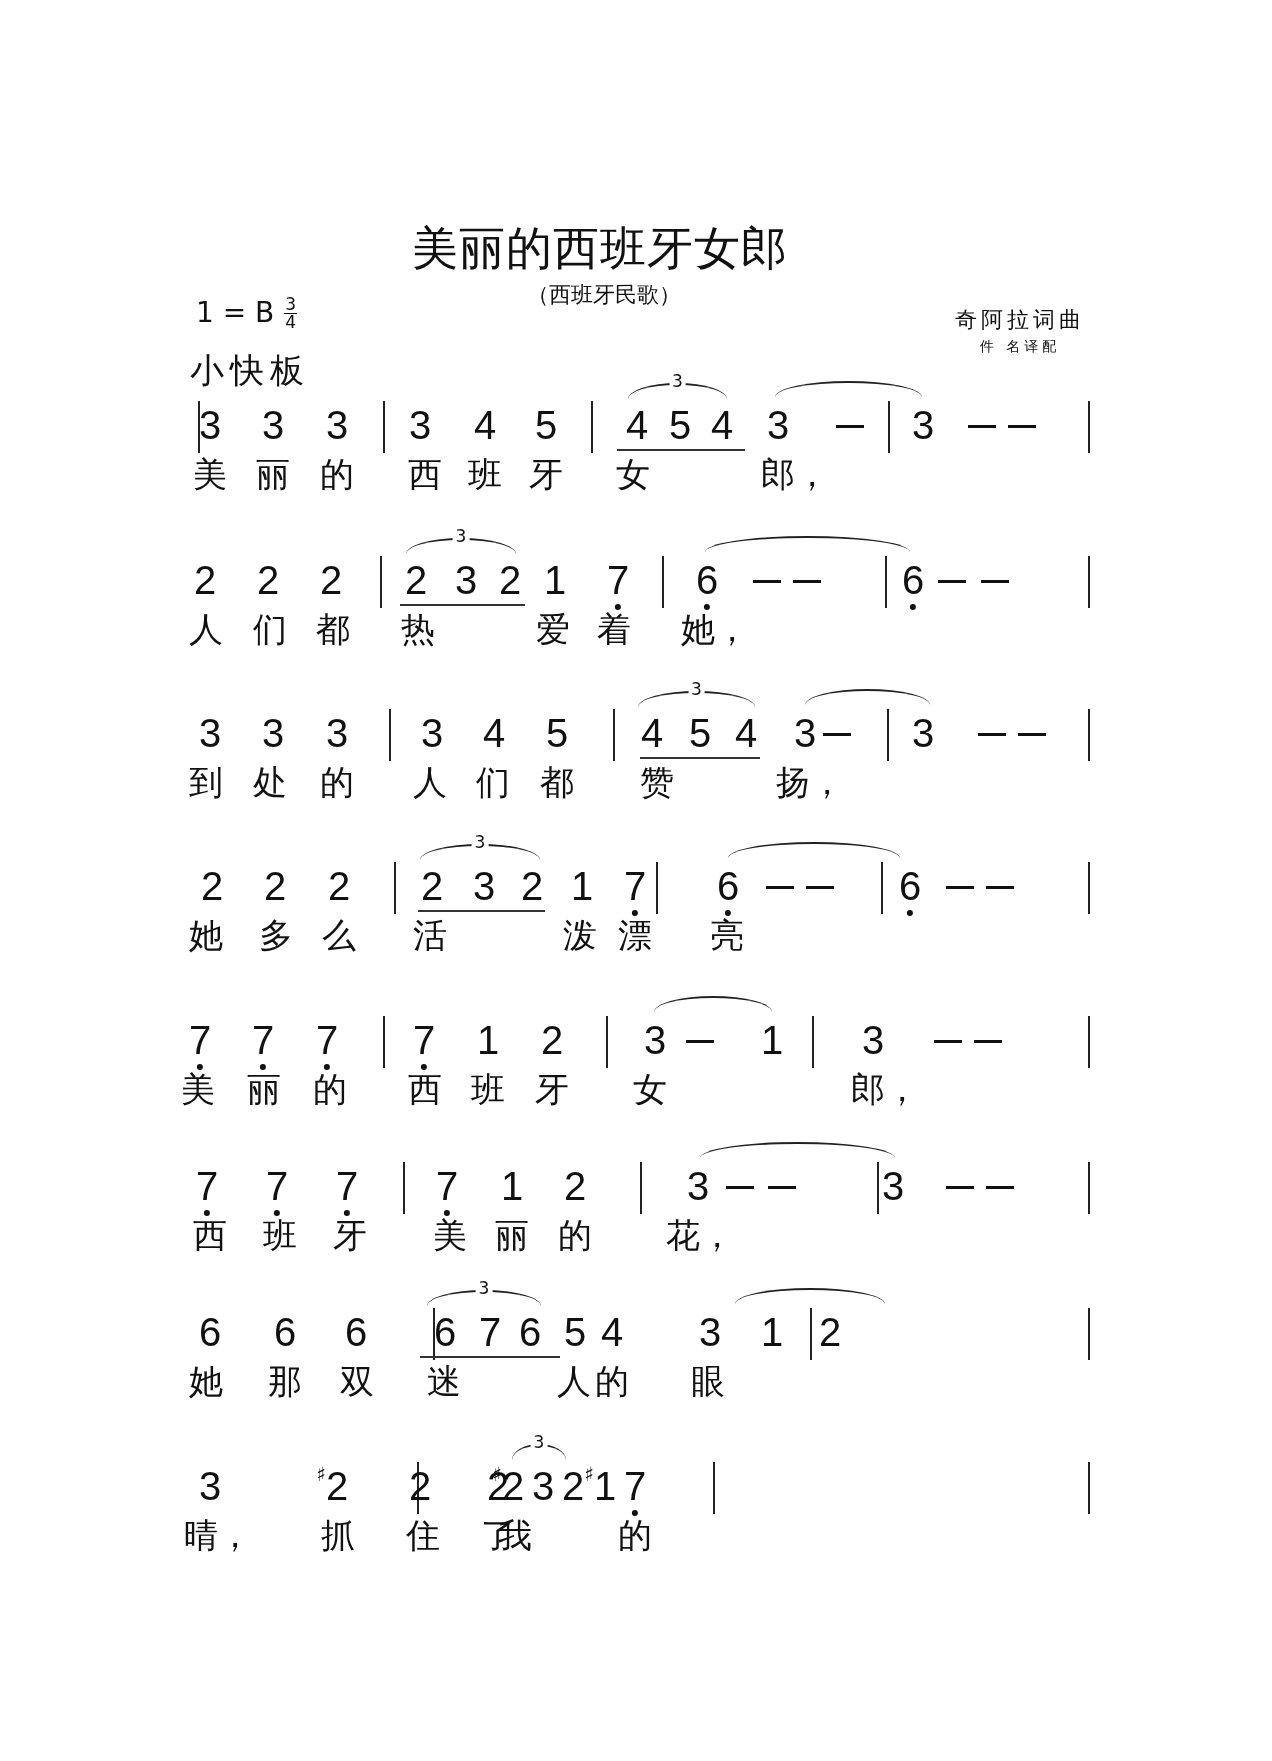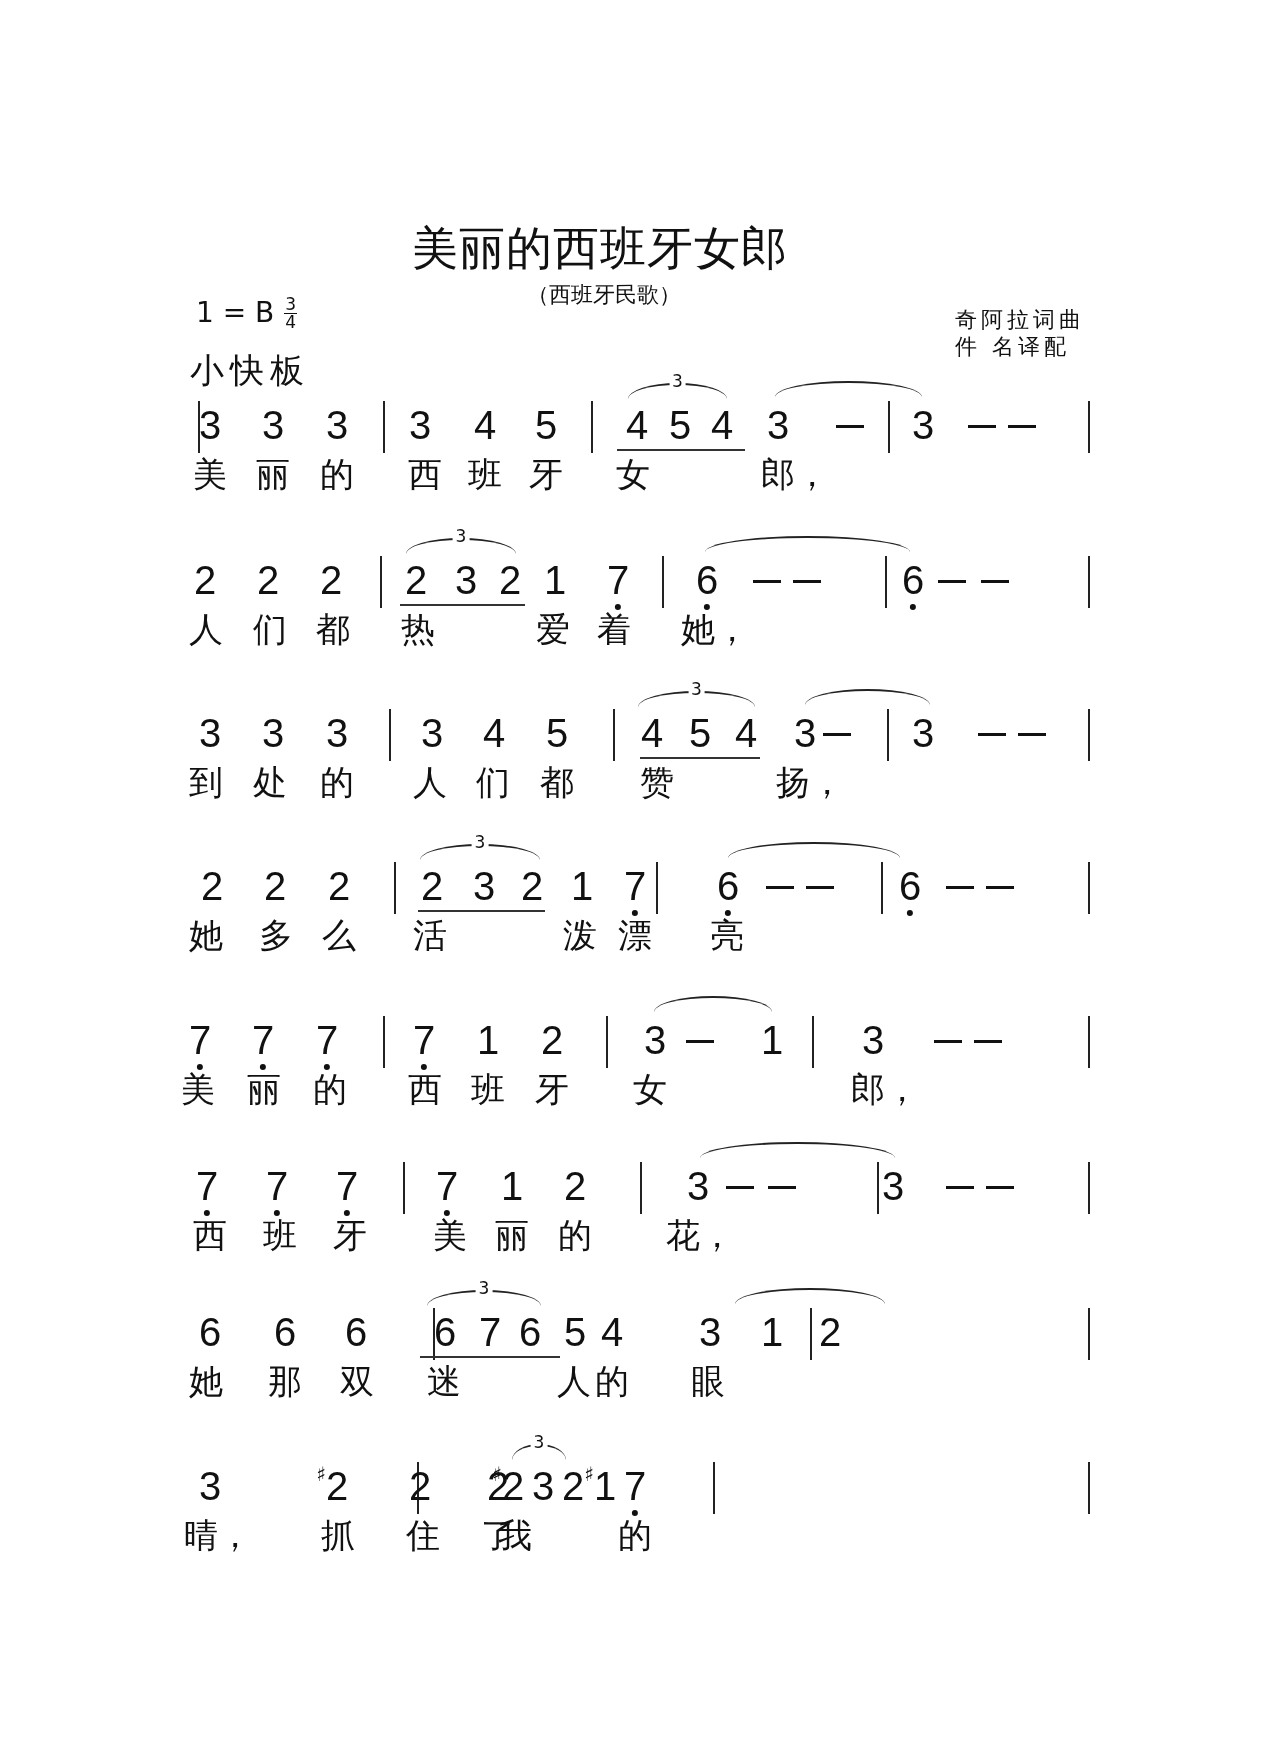--- a/index.html
+++ b/index.html
@@ -7,21 +7,21 @@
          font-family:"DejaVu Sans", "Liberation Sans", sans-serif; color:#111; }
   .title { position:absolute; left:0; width:1200px; top:218px; text-align:center;
            font-size:46px; letter-spacing:1px; font-family:"DejaVu Sans", sans-serif; }
   .subtitle { position:absolute; left:0; width:1208px; top:280px; text-align:center; font-size:22px; }
   .key { position:absolute; left:196px; top:296px; font-size:28px; display:flex; align-items:flex-start; gap:10px; }
   .frac { display:inline-flex; flex-direction:column; align-items:center; font-size:17px; line-height:17px; }
   .frac .num { border-bottom:1.5px solid #111; padding:0 1px; }
   .tempo { position:absolute; left:190px; top:348px; font-size:34px; letter-spacing:6px; }
   .credits { position:absolute; left:955px; top:306px; font-size:22px; line-height:27px; }
   .credits div { letter-spacing:4px; }
-  .credits .c2 { font-size:22px; }
+  .credits .c2 { font-size:14px;text-align:center; }
 
   .line { position:absolute; left:0; width:1272px; height:150px; }
   .bar { position:absolute; width:2px; background:#222; }
   .note { position:absolute; font-size:40px; font-family:"Liberation Sans", sans-serif; transform:translateX(-50%); line-height:1; }
   .note .dot { position:absolute; left:50%; width:6px; height:6px; margin-left:-3px; background:#111; border-radius:50%; }
   .dash { position:absolute; height:3px; width:28px; background:#111; }
   .sharp { position:absolute; font-size:20px; transform:translateX(-50%); }
   .uline { position:absolute; height:2px; background:#333; }
   .arc { position:absolute; border-top:2px solid #222; border-radius:50% 50% 0 0 / 100% 100% 0 0; height:14px; }
   .tripnum { position:absolute; font-size:17px; transform:translateX(-50%); background:#fff; padding:0 3px; }

